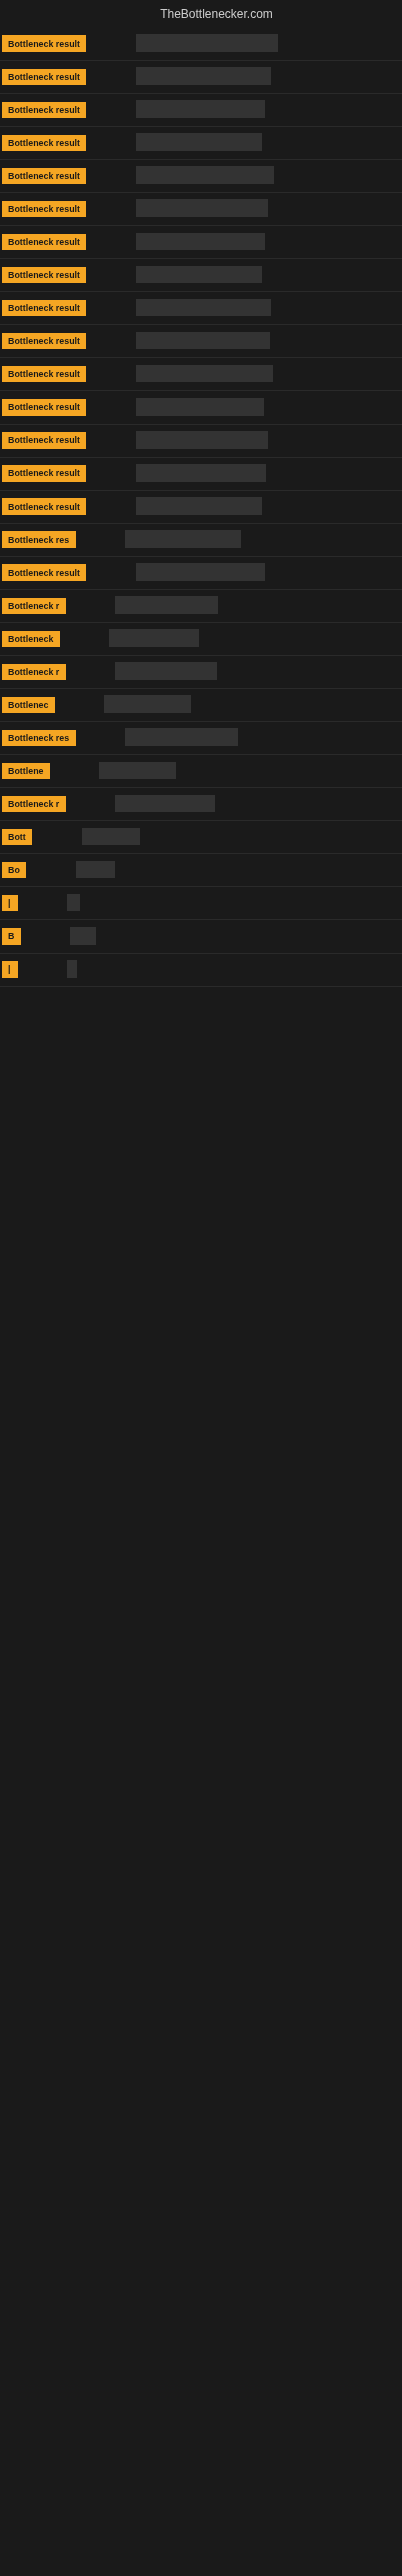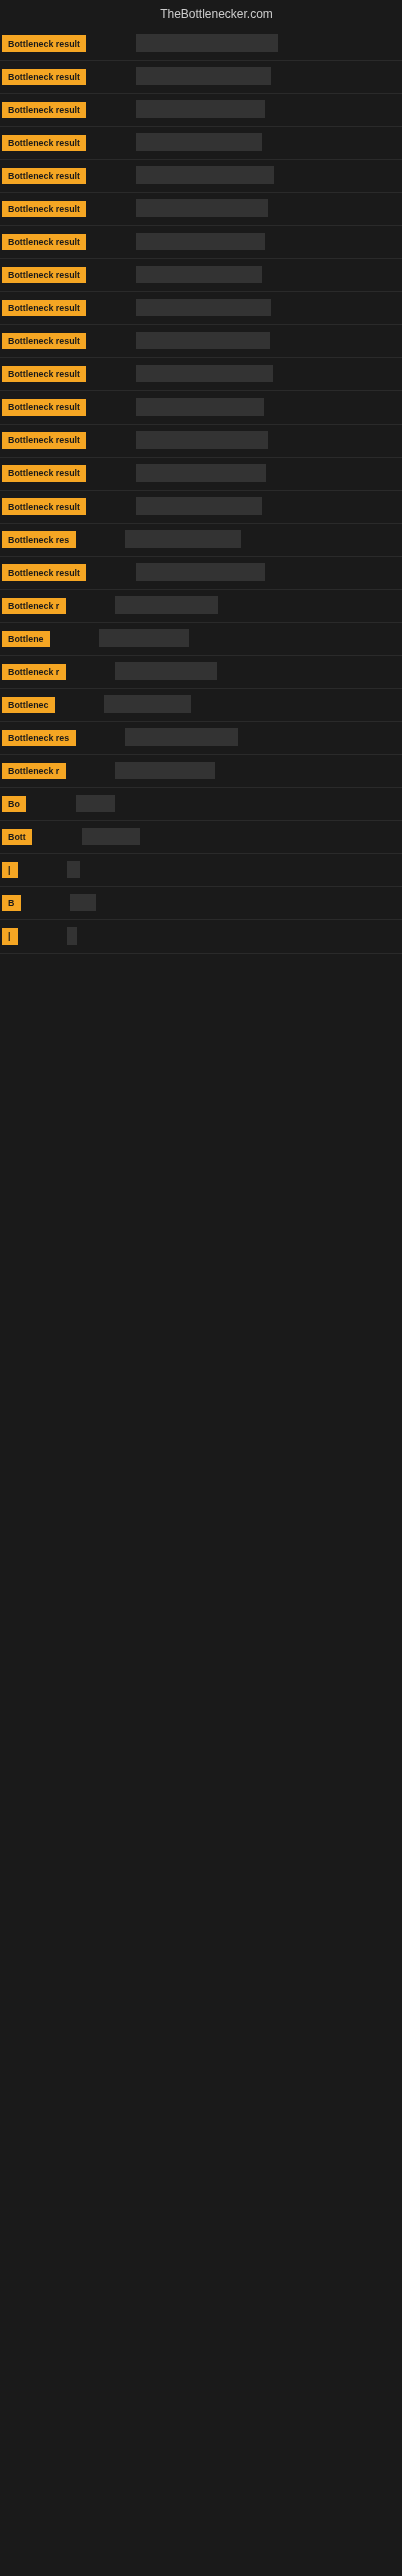--- a/index.html
+++ b/index.html
@@ -175,21 +175,21 @@
       </div>
     </div>
     <div class="row-container">
       <div class="bottleneck-item">
         <span class="bottleneck-badge">Bottleneck r</span>
         <div class="bottleneck-bar" style="width: 103px;"></div>
       </div>
     </div>
     <div class="row-container">
       <div class="bottleneck-item">
-        <span class="bottleneck-badge">Bottlene</span>
+        <span class="bottleneck-badge">Bottleneck</span>
         <div class="bottleneck-bar" style="width: 90px;"></div>
       </div>
     </div>
     <div class="row-container">
       <div class="bottleneck-item">
         <span class="bottleneck-badge">Bottleneck r</span>
         <div class="bottleneck-bar" style="width: 102px;"></div>
       </div>
     </div>
     <div class="row-container">
@@ -199,38 +199,44 @@
       </div>
     </div>
     <div class="row-container">
       <div class="bottleneck-item">
         <span class="bottleneck-badge">Bottleneck res</span>
         <div class="bottleneck-bar" style="width: 113px;"></div>
       </div>
     </div>
     <div class="row-container">
       <div class="bottleneck-item">
+        <span class="bottleneck-badge">Bottlene</span>
+        <div class="bottleneck-bar" style="width: 77px;"></div>
+      </div>
+    </div>
+    <div class="row-container">
+      <div class="bottleneck-item">
         <span class="bottleneck-badge">Bottleneck r</span>
         <div class="bottleneck-bar" style="width: 100px;"></div>
       </div>
     </div>
     <div class="row-container">
       <div class="bottleneck-item">
+        <span class="bottleneck-badge">Bott</span>
+        <div class="bottleneck-bar" style="width: 58px;"></div>
+      </div>
+    </div>
+    <div class="row-container">
+      <div class="bottleneck-item">
         <span class="bottleneck-badge">Bo</span>
         <div class="bottleneck-bar" style="width: 39px;"></div>
       </div>
     </div>
     <div class="row-container">
       <div class="bottleneck-item">
-        <span class="bottleneck-badge">Bott</span>
-        <div class="bottleneck-bar" style="width: 58px;"></div>
-      </div>
-    </div>
-    <div class="row-container">
-      <div class="bottleneck-item">
         <span class="bottleneck-badge">|</span>
         <div class="bottleneck-bar" style="width: 13px;"></div>
       </div>
     </div>
     <div class="row-container">
       <div class="bottleneck-item">
         <span class="bottleneck-badge">B</span>
         <div class="bottleneck-bar" style="width: 26px;"></div>
       </div>
     </div>

